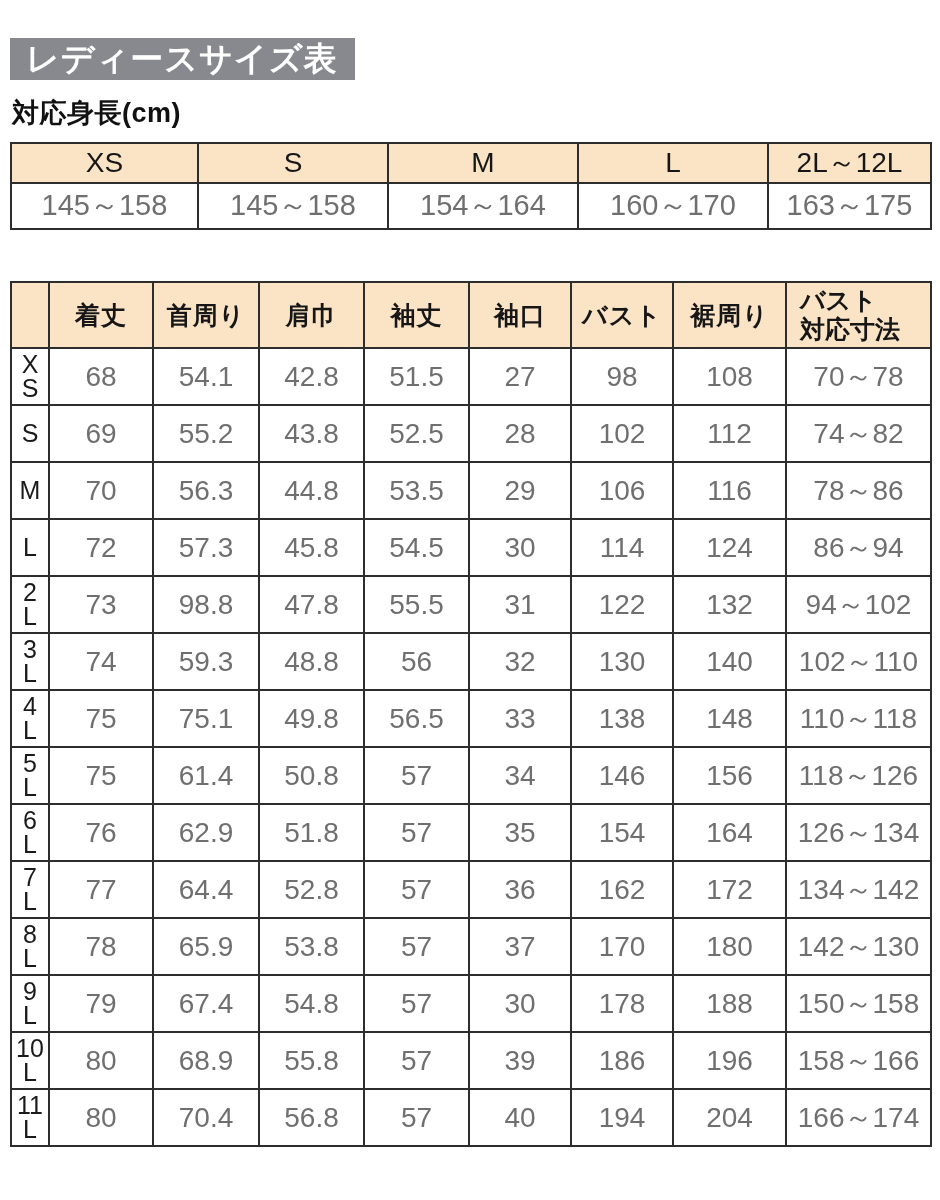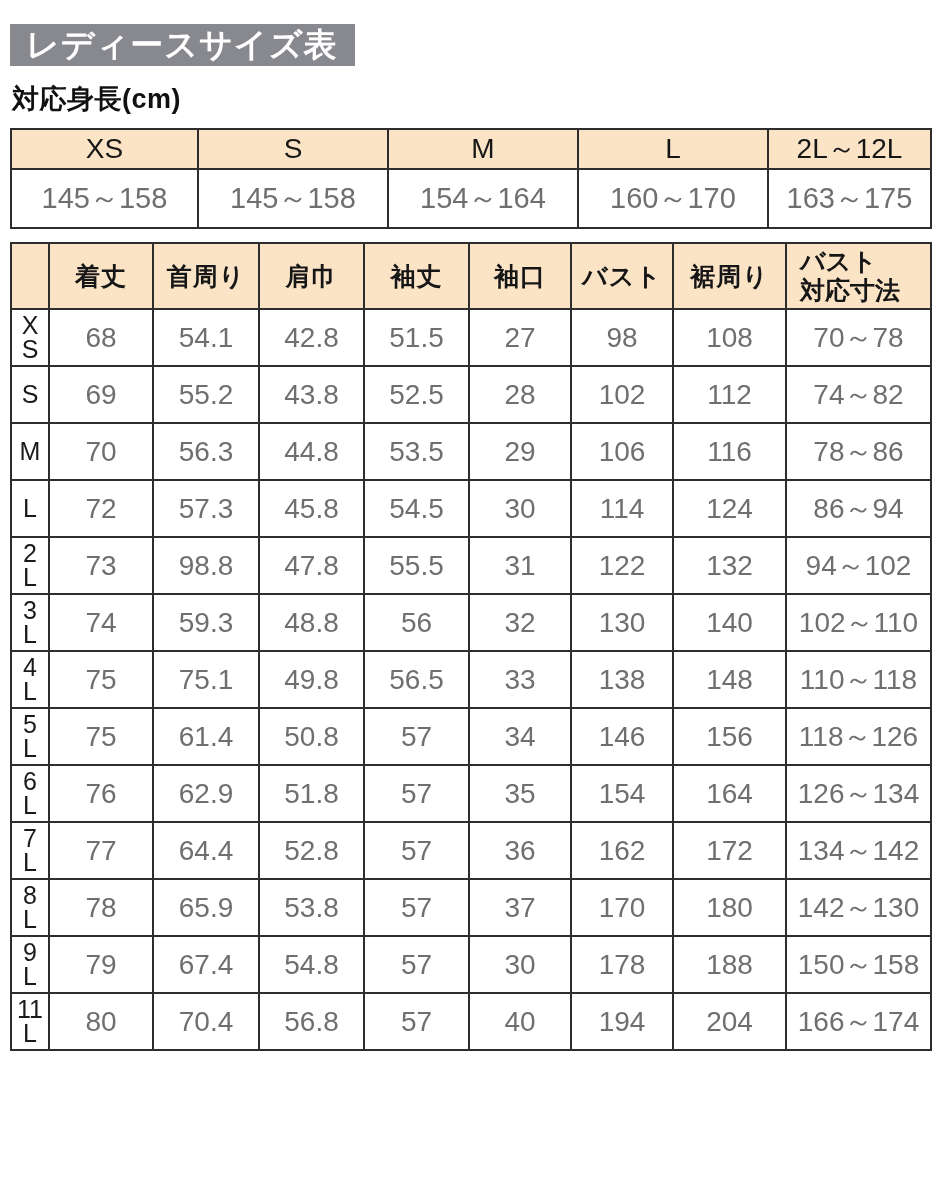--- a/index.html
+++ b/index.html
@@ -12,21 +12,21 @@
     --page-bg:#ffffff;
   }
   *{box-sizing:border-box;margin:0;padding:0;}
   html,body{background:var(--page-bg);}
   body{
     width:940px;height:1200px;
     font-family:"Liberation Sans","DejaVu Sans",sans-serif;
     color:var(--label-text);
     overflow:hidden;
   }
-  .page{padding:24px 10px 0 10px;width:940px;}
+  .page{padding:38px 10px 0 10px;width:940px;}
   .title-bar{
     display:inline-block;
     background:var(--title-bg);
     color:var(--title-text);
     font-size:33px;
     font-weight:bold;
     line-height:42px;
     height:42px;
     padding:0 18px 0 16px;
     letter-spacing:1px;
@@ -52,28 +52,28 @@
   }
   
   .height-table{margin-top:11px;}
   .height-table thead tr{height:34px;}
   .height-table thead th{
     background:var(--header-bg);
     font-weight:normal;
     font-size:28px;
     color:#161616;
   }
-  .height-table tbody tr{height:59px;}
+  .height-table tbody tr{height:46px;}
   .height-table tbody td{
     font-size:29px;
     color:var(--value-text);
     background:#fff;
   }
   
-  .size-table{margin-top:13px;}
+  .size-table{margin-top:51px;}
   .size-table thead tr{height:66px;}
   .size-table thead th{
     background:var(--header-bg);
     font-weight:bold;
     font-size:25px;
     color:#161616;
     letter-spacing:1px;
     white-space:pre-line;
     line-height:1.15;
   }
@@ -297,20 +297,32 @@
           <td>79</td>
           <td>67.4</td>
           <td>54.8</td>
           <td>57</td>
           <td>30</td>
           <td>178</td>
           <td>188</td>
           <td>150～158</td>
         </tr>
         <tr>
+          <th>10
+L</th>
+          <td>80</td>
+          <td>68.9</td>
+          <td>55.8</td>
+          <td>57</td>
+          <td>39</td>
+          <td>186</td>
+          <td>196</td>
+          <td>158～166</td>
+        </tr>
+        <tr>
           <th>11
 L</th>
           <td>80</td>
           <td>70.4</td>
           <td>56.8</td>
           <td>57</td>
           <td>40</td>
           <td>194</td>
           <td>204</td>
           <td>166～174</td>

